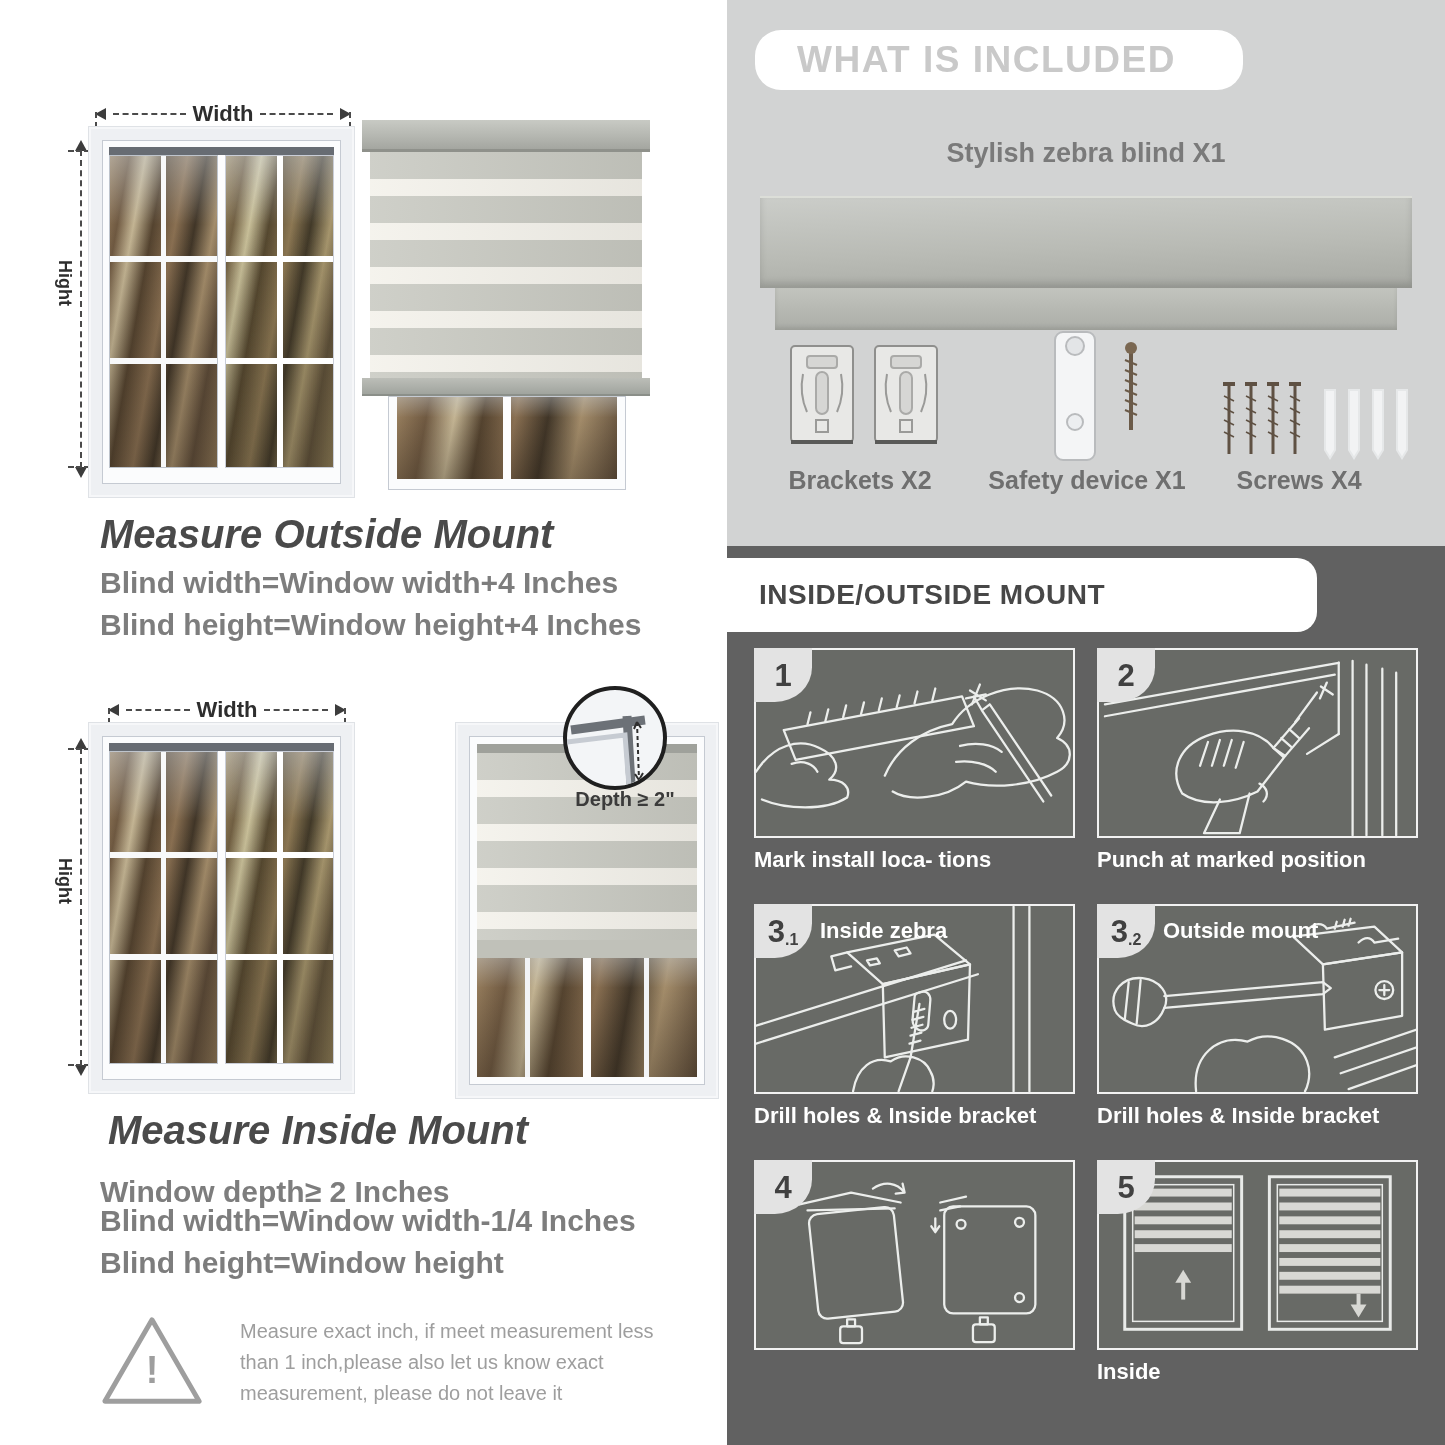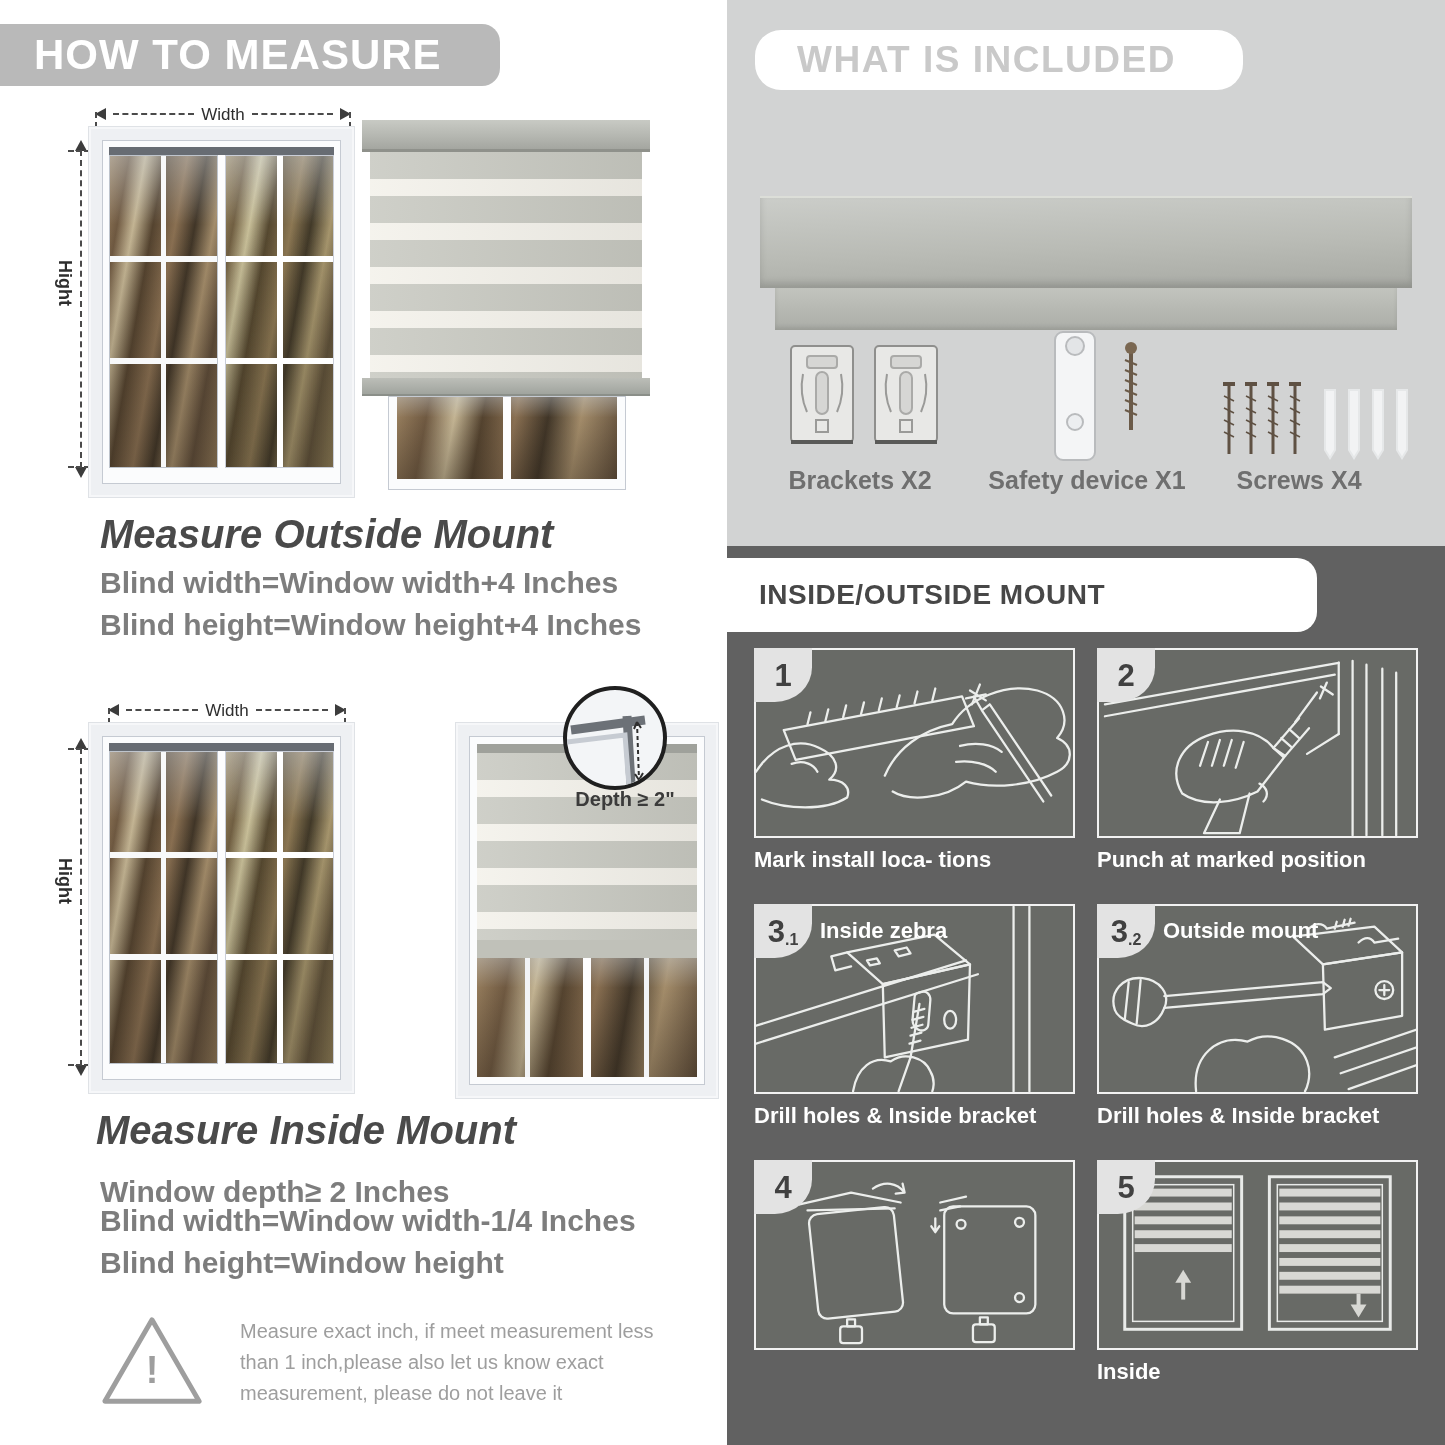--- a/index.html
+++ b/index.html
@@ -11,21 +11,21 @@
   .left-banner{left:0;top:24px;width:500px;height:62px;background:#b9b9b9;border-radius:0 18px 18px 0;
     display:flex;align-items:center;padding-left:34px;box-sizing:border-box;}
   .left-banner span{font-size:42px;font-weight:700;color:#ffffff;letter-spacing:1px;}
 
   .sec-title{font-size:40px;font-weight:700;color:#4a4a4a;font-style:italic;}
   .formula{font-size:30px;font-weight:700;color:#7d7d7d;}
 
   
   .harrow{display:flex;align-items:center;gap:7px;height:20px;}
   .harrow .dash{flex:1;height:0;border-top:2px dashed #4a4a4a;}
-  .harrow .lab{font-size:17px;font-weight:400;color:#2e2e2e;line-height:1;}
+  .harrow .lab{font-size:22px;font-weight:700;color:#2e2e2e;line-height:1;}
   .tri-l{width:0;height:0;border-top:6px solid transparent;border-bottom:6px solid transparent;border-right:11px solid #3c3c3c;}
   .tri-r{width:0;height:0;border-top:6px solid transparent;border-bottom:6px solid transparent;border-left:11px solid #3c3c3c;}
   .vtick{position:absolute;width:0;border-left:2px dashed #4a4a4a;height:36px;}
   .varrow{width:0;border-left:2px dashed #4a4a4a;}
   .tri-u{position:absolute;left:-7px;top:-10px;width:0;height:0;border-left:6px solid transparent;border-right:6px solid transparent;border-bottom:11px solid #3c3c3c;}
   .tri-d{position:absolute;left:-7px;bottom:-10px;width:0;height:0;border-left:6px solid transparent;border-right:6px solid transparent;border-top:11px solid #3c3c3c;}
   .htick{position:absolute;height:0;border-top:2px dashed #4a4a4a;width:30px;left:-14px;}
   .vlabel{writing-mode:vertical-rl;font-size:18px;font-weight:700;color:#2e2e2e;}
 
   
@@ -85,23 +85,20 @@
   .badge .bsub{font-size:16px;font-weight:700;color:#414141;align-self:flex-end;padding-bottom:9px;}
   .ptitle{position:absolute;left:64px;top:12px;font-size:22px;font-weight:700;color:#ffffff;z-index:3;}
   .caption{margin-top:9px;font-size:22px;font-weight:700;color:#ffffff;min-height:30px;}
   .lineart{stroke:#eceeec;stroke-width:2.3;fill:none;stroke-linecap:round;stroke-linejoin:round;}
 </style>
 </head>
 <body>
 
 <div id="page">
 
-  <div class="abs left-banner">
-    <span>HOW TO MEASURE</span>
-  </div>
 
   <div class="abs" style="left:95px;top:104px;width:256px;">
     <div class="harrow">
       <i class="tri-l"></i>
       <div class="dash"></div>
       <span class="lab">Width</span>
       <div class="dash"></div>
       <i class="tri-r"></i>
     </div>
     <div class="vtick" style="left:0;top:8px;"></div>
@@ -196,37 +193,38 @@
     <svg viewBox="0 0 96 96">
       <path d="M4 40 L78 30" stroke="#6c7177" stroke-width="9" fill="none"></path>
       <path d="M60 26 L64 94" stroke="#6c7177" stroke-width="9" fill="none"></path>
       <path d="M0 52 L58 45 L62 96" stroke="#c6cbd2" stroke-width="5" fill="none"></path>
       <path d="M70 32 L72 90" stroke="#2f2f2f" stroke-width="2" stroke-dasharray="4 3" fill="none"></path>
       <path d="M70 32 l-3 7 M70 32 l4 6 M72 90 l-4 -6 M72 90 l4 -7" stroke="#2f2f2f" stroke-width="2" fill="none"></path>
     </svg>
   </div>
   <div class="abs depth-label" style="left:545px;top:788px;width:160px;text-align:center;">Depth ≥ 2"</div>
 
-  <div class="abs sec-title" style="left:96px;top:1108px;">Measure Inside Mount</div>
+  <div class="abs sec-title" style="left:108px;top:1108px;">Measure Inside Mount</div>
   <div class="abs formula" style="left:100px;top:1162px;margin-top:13px;">Window depth≥ 2 Inches</div>
   <div class="abs formula" style="left:100px;top:1204px;">Blind width=Window width-1/4 Inches</div>
   <div class="abs formula" style="left:100px;top:1246px;">Blind height=Window height</div>
 
   <div class="abs" style="left:98px;top:1312px;width:108px;height:98px;">
     <svg viewBox="0 0 110 98" style="width:100%;height:100%;">
       <path d="M55 7 L103 90 L7 90 Z" fill="none" stroke="#9e9e9e" stroke-width="5" stroke-linejoin="round"></path>
     </svg>
     <span class="warn-bang">!</span>
   </div>
   <div class="abs warn-text" style="left:240px;top:1316px;width:440px;">Measure exact inch, if meet measurement less than 1 inch,please also let us know exact measurement, please do not leave it</div>
 
   <div class="abs right-top">
     <div class="inc-banner">
       <span>WHAT IS INCLUDED</span>
     </div>
+    <div class="inc-title">Stylish zebra blind X1</div>
 
     <div class="big-cassette"></div>
     <div class="big-cassette-under"></div>
 
     <svg class="abs" style="left:58px;top:338px;" width="160" height="120" viewBox="0 0 160 120">
       <g stroke="#8f8f8d" stroke-width="2" fill="#e8e8e6">
         <rect x="6" y="8" width="62" height="96" rx="4"></rect>
         <rect x="90" y="8" width="62" height="96" rx="4"></rect>
       </g>
       <g stroke="#aaaaa8" stroke-width="2" fill="#d6d6d4">

